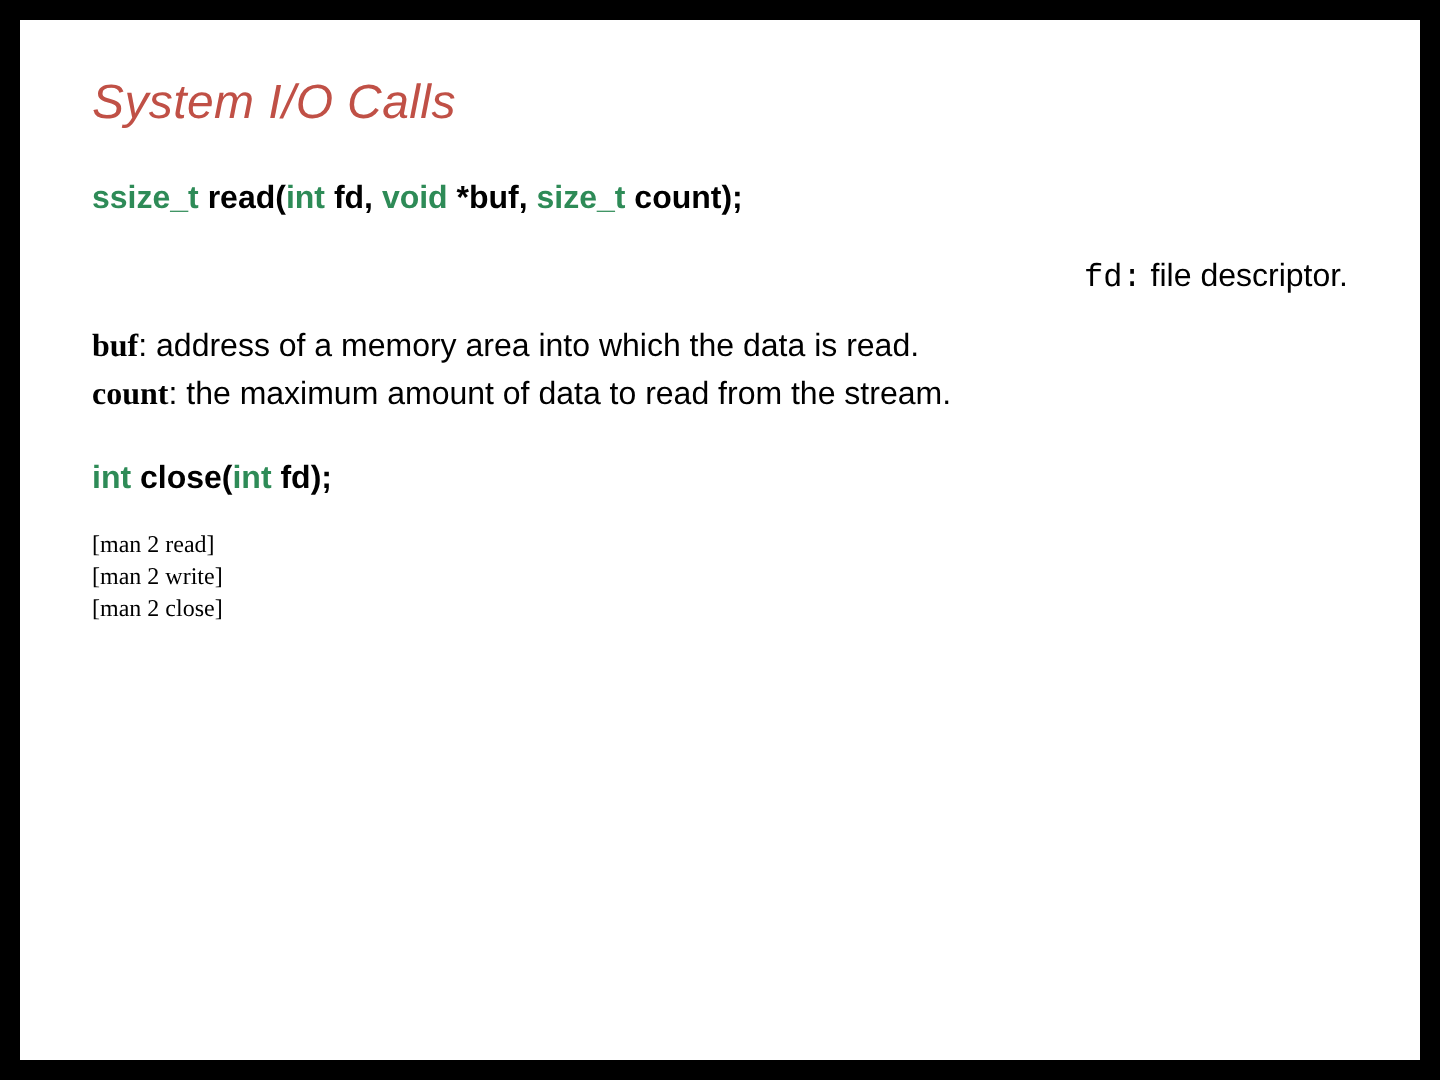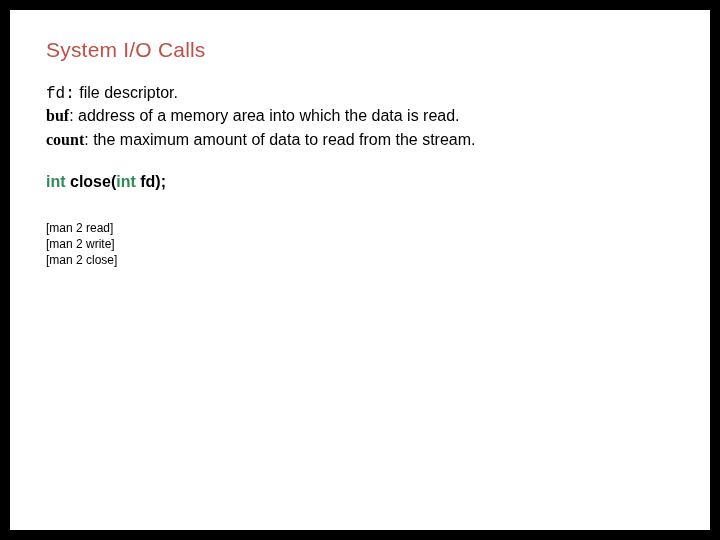--- a/index.html
+++ b/index.html
@@ -14,70 +14,75 @@
     position: absolute;
     top: 10px;
     left: 10px;
     width: 700px;
     height: 520px;
     background: #fff;
     box-sizing: border-box;
     padding: 28px 36px 20px 36px;
   }
   .title {
-    font-size: 21px;
+    font-size: 24px;
     color: #c05046;
     font-weight: 400;
     margin: 0 0 22px 0;
     letter-spacing: 0.2px;
+    font-style: italic;
   }
   .sig {
     font-size: 16px;
     font-weight: 700;
     line-height: 1.5;
     margin-bottom: 18px;
   }
   .sig .type { color: #2e8b57; font-weight: 700; }
   .sig .kw   { color: #2e8b57; font-weight: 700; }
   .row1 {
     font-size: 16px;
-    margin-bottom: 1px;
+    margin-bottom: 14px;
+    text-align: right;
   }
   .row1 .mono {
     font-family: "Courier New", monospace;
     font-size: 16px;
   }
   .para {
     font-size: 16px;
     line-height: 1.5;
     margin-bottom: 18px;
   }
   .para .b { font-weight: 700; font-family: Liberation Serif, serif; }
   .sig2 {
     font-size: 16px;
     line-height: 1.5;
-    margin-bottom: 26px;
+    margin-bottom: 12px;
   }
   .sig2 .b { font-weight: 700; }
   .sig2 .kw { color: #2e8b57; font-weight: 700; }
   .man {
-    font-family: Liberation Sans, sans-serif;
+    font-family: Liberation Serif, serif;
     font-size: 12px;
     line-height: 1.35;
     white-space: pre;
   }
 </style>
 </head>
 <body>
 
 <div class="slide">
 
   <h1 class="title">System I/O Calls</h1>
 
   <div class="sig">
+    <div>
+      <span class="type">ssize_t</span><span> read(</span><span class="kw">int</span><span> fd, </span><span class="kw">void</span><span> *buf, </span><span class="kw">size_t</span><span> count);</span>
+    </div>
   </div>
 
   <div class="row1">
     <span class="mono">fd:</span><span> file descriptor.</span>
   </div>
 
   <div class="para">
     <div>
       <span class="b">buf</span><span>: </span><span>address of a memory area into which the data is read.</span>
     </div>

